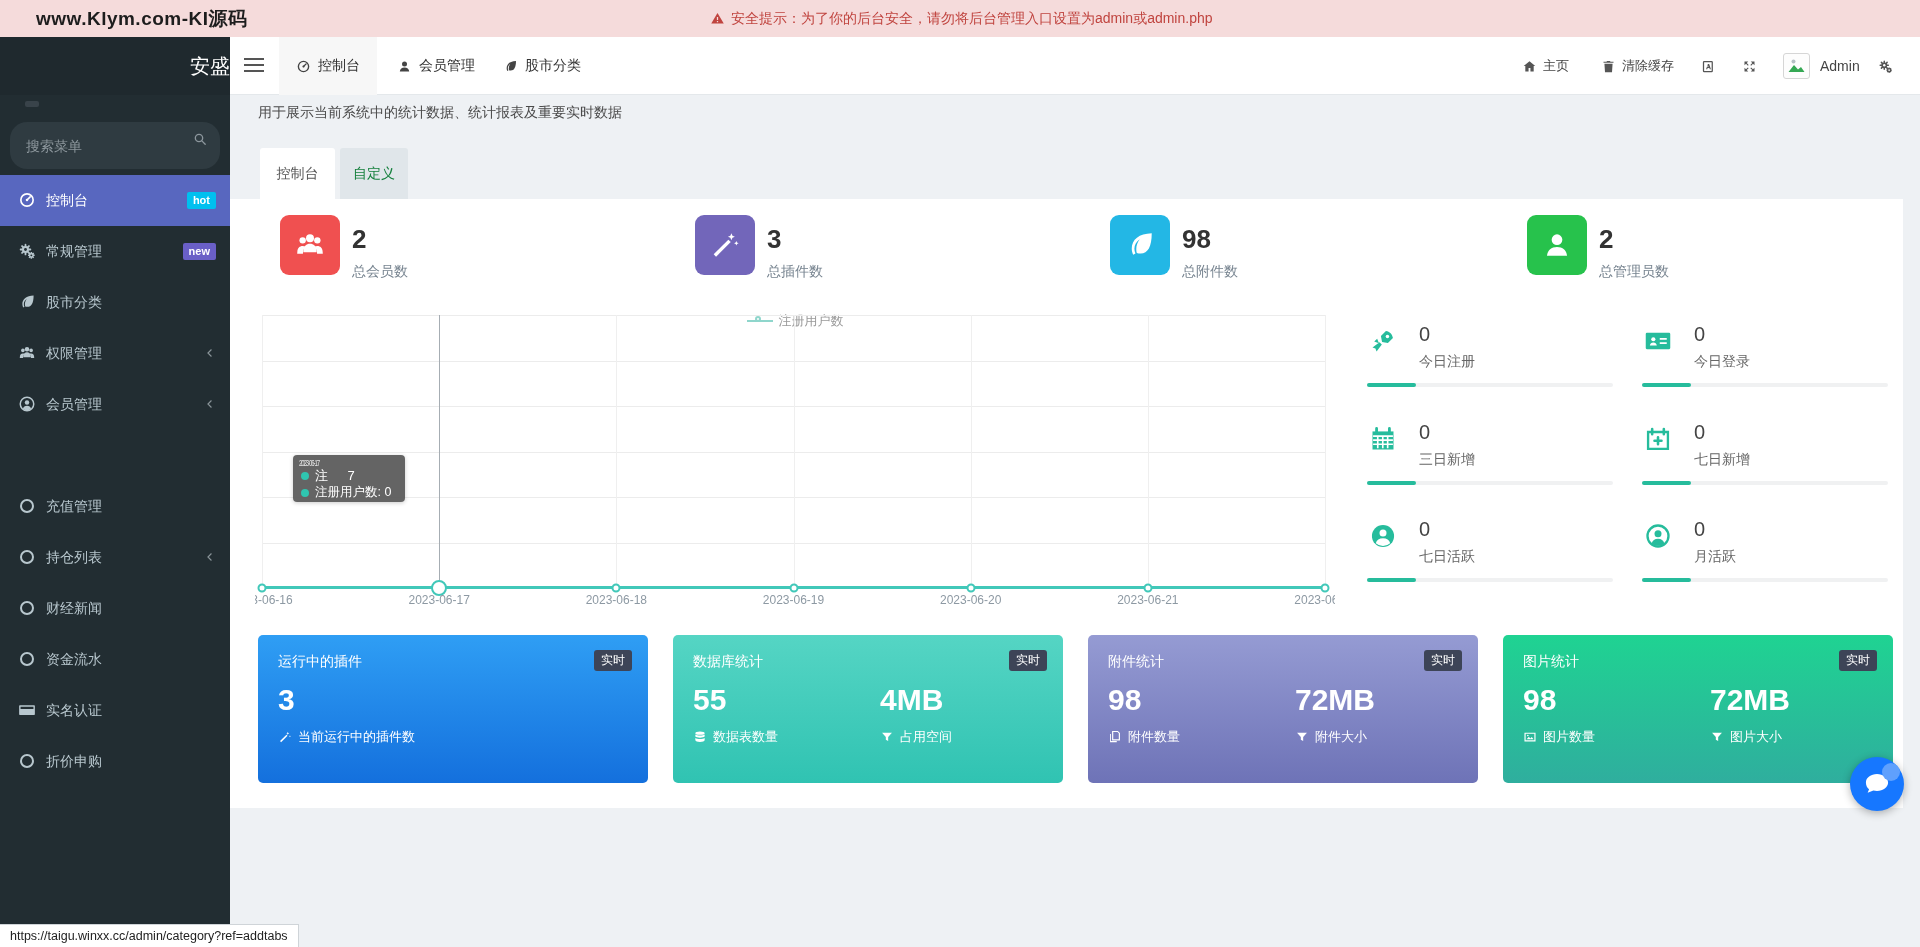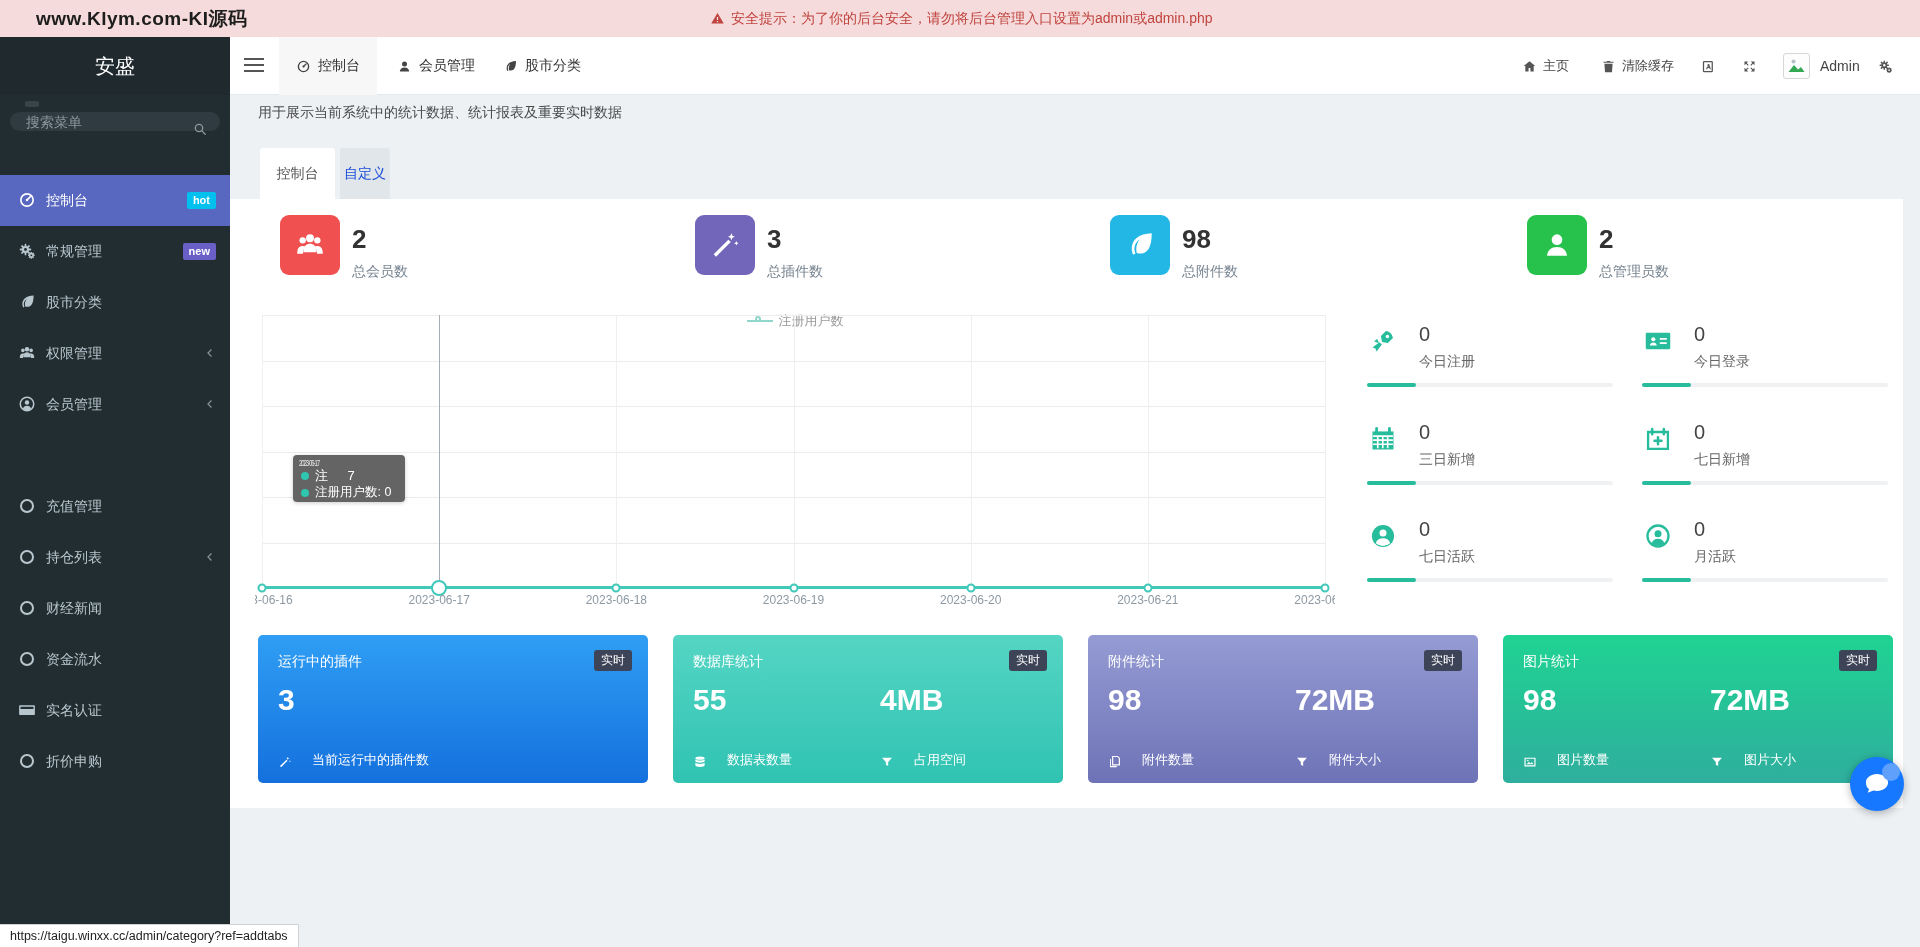--- a/index.html
+++ b/index.html
@@ -11,23 +11,23 @@
 
   
   .banner { position:absolute; left:0; top:0; width:1920px; height:37px; background:#f5dbdb; z-index:30; }
   .banner-brand { position:absolute; left:36px; top:0; line-height:37px; font-size:19px; font-weight:700; color:#1d1d1d; letter-spacing:.5px; }
   .banner-warning { position:absolute; left:710px; top:0; height:37px; display:flex; align-items:center; gap:6px; color:#c0443f; font-size:14px; }
   .banner-warning .wicon { width:15px; height:15px; color:#c0443f; }
 
   
   .sidebar { position:absolute; left:0; top:37px; width:230px; height:910px; background:#222d32; z-index:20; }
   .sidebar svg.icon { --hole:#222d32; }
-  .side-brand { height:58px; line-height:58px; text-align:center; color:#fff; font-size:20px; background:#1f292e; }
+  .side-brand { height:58px; line-height:58px; text-align:right; color:#fff; font-size:20px; background:#1f292e; }
   .side-dash { position:absolute; left:25px; top:64px; width:14px; height:6px; background:#39434a; border-radius:2px; }
-  .side-search { position:absolute; left:10px; top:75px; width:210px; height:19px; }
+  .side-search { position:absolute; left:10px; top:85px; width:210px; height:47px; }
   .side-search input { width:100%; height:100%; background:#2f3b41; border:none; border-radius:17px; padding:0 34px 0 16px; color:#cfd6da; font-size:14px; outline:none; font-family:inherit; }
   .side-search input::placeholder { color:#8d979d; }
   .side-search .sic { position:absolute; right:12px; top:9px; width:16px; height:16px; color:#8d979d; }
   .menu { position:absolute; left:0; top:138px; width:230px; }
   .mi { position:relative; height:51px; color:#b8c7ce; font-size:14px; cursor:pointer; }
   .mi .mic { position:absolute; left:18px; top:16px; width:18px; height:18px; }
   .mi .mlabel { position:absolute; left:46px; top:0; line-height:51px; }
   .mi.active { background:#5867bf; color:#fff; }
   .mi.active svg.icon { --hole:#5867bf; }
   .ring { display:block; width:14px; height:14px; border:2px solid currentColor; border-radius:50%; margin:2px; }
@@ -45,21 +45,21 @@
   .ntab.t2 { left:150px; } .ntab.t3 { left:256px; }
   .ntool { position:absolute; top:0; height:58px; display:flex; align-items:center; gap:6px; font-size:13px; color:#444; cursor:pointer; }
   .ntool .nic { width:15px; height:15px; color:#555; }
   .avatarbox { position:absolute; left:1553px; top:16px; width:27px; height:26px; border:1px solid #d6d6d6; border-radius:3px; background:#fdfdfd; overflow:hidden; }
   .adminname { position:absolute; left:1590px; top:0; height:58px; line-height:58px; font-size:14px; color:#444; cursor:pointer; }
 
   
   .page-desc { position:absolute; left:258px; top:104px; font-size:14px; color:#4a4a4a; z-index:5; }
   .ptab { position:absolute; top:148px; height:51px; line-height:51px; text-align:center; font-size:14px; border-radius:3px 3px 0 0; cursor:pointer; z-index:5; }
   .ptab.active { left:260px; width:75px; background:#fff; color:#555; }
-  .ptab.idle { left:340px; width:50px; background:#e0e6ea; color:#1d4ed8; }
+  .ptab.idle { left:340px; width:68px; background:#e0e6ea; color:#15803d; }
 
   
   .panel { position:absolute; left:230px; top:199px; width:1673px; height:609px; background:#fff; z-index:4; }
 
   .stat-tile { position:absolute; top:16px; width:60px; height:60px; border-radius:9px; color:#fff; }
   .stat-tile .tic { position:absolute; left:14px; top:14px; width:32px; height:32px; }
   .stat-num { position:absolute; top:25px; font-size:26px; font-weight:700; color:#333; }
   .stat-lab { position:absolute; top:64px; font-size:14px; color:#76838f; }
 
   
@@ -89,21 +89,21 @@
   .mini .mval { position:absolute; left:52px; top:-2px; font-size:20px; color:#444; }
   .mini .mlab { position:absolute; left:52px; top:28px; font-size:14px; color:#666; }
   .mini .mbar { position:absolute; left:0; top:58px; width:246px; height:4px; background:#f0f1f2; border-radius:2px; }
   .mini .mbar i { display:block; width:20%; height:4px; background:#26bc9c; border-radius:2px; }
 
   
   .bcard { position:absolute; top:436px; width:390px; height:148px; border-radius:5px; color:#fff; }
   .bcard .ctitle { position:absolute; left:20px; top:18px; font-size:14px; }
   .bcard .cbadge { position:absolute; right:16px; top:15px; background:#3d4457; border-radius:3px; font-size:12px; padding:2px 7px; }
   .bcard .cval { position:absolute; top:48px; font-size:30px; font-weight:700; }
-  .bcard .cfoot { position:absolute; top:116px; display:flex; align-items:flex-end; gap:20px; font-size:13px; }
+  .bcard .cfoot { position:absolute; top:93px; display:flex; align-items:center; gap:6px; font-size:13px; }
   .bcard .cic { width:14px; height:14px; color:#fff; }
   .pos1 { left:20px; } .pos2 { left:207px; }
 
   
   .chat { position:absolute; left:1850px; top:757px; width:54px; height:54px; border-radius:50%; background:#1677ff; z-index:40; box-shadow:0 2px 8px rgba(0,0,0,.3); cursor:pointer; }
   .chat .cbico { position:absolute; left:12px; top:13px; width:30px; height:28px; color:#fff; }
   .chat .moon { position:absolute; right:4px; top:6px; width:18px; height:18px; border-radius:50%; background:#5fa0fd; }
 
   
   .statusbar { position:absolute; left:0; bottom:0; height:23px; background:#fff; border-top:1px solid #cfd4d8; border-right:1px solid #cfd4d8; padding:4px 10px; font-size:12.5px; color:#222; z-index:50; }

